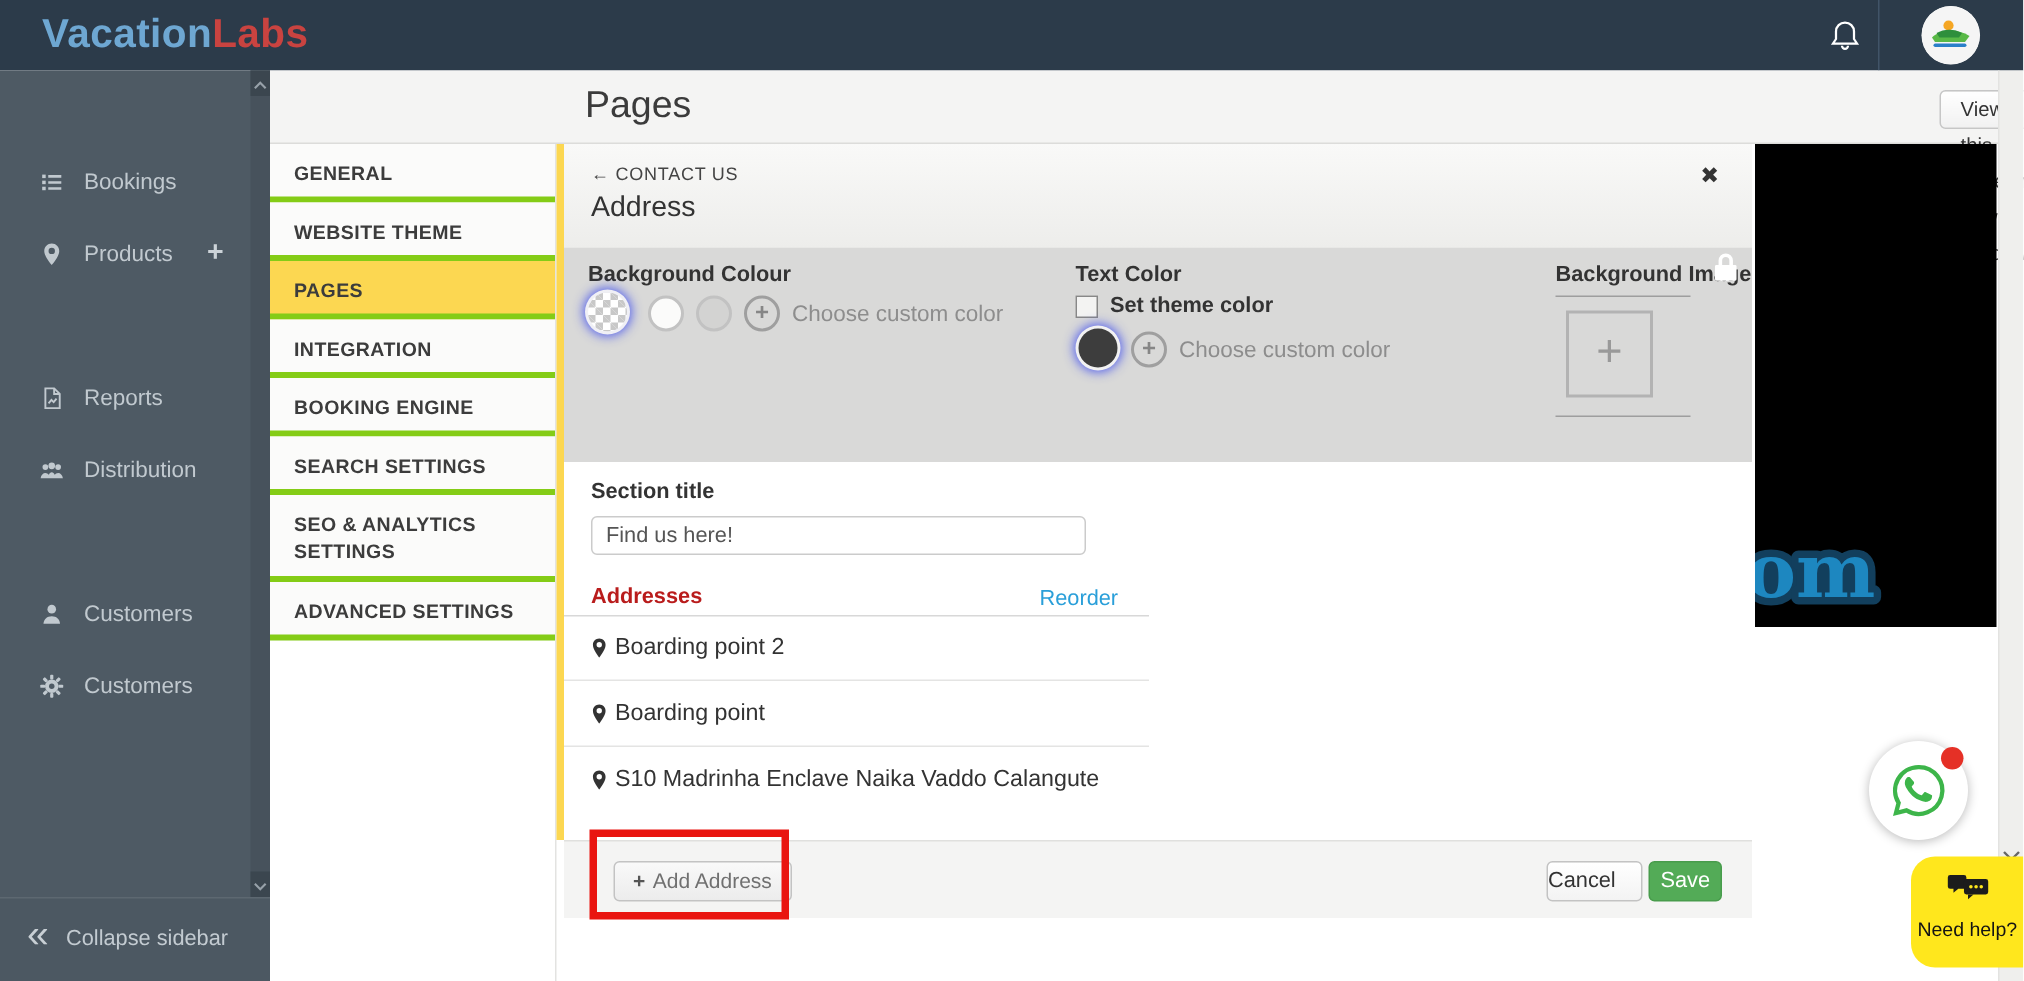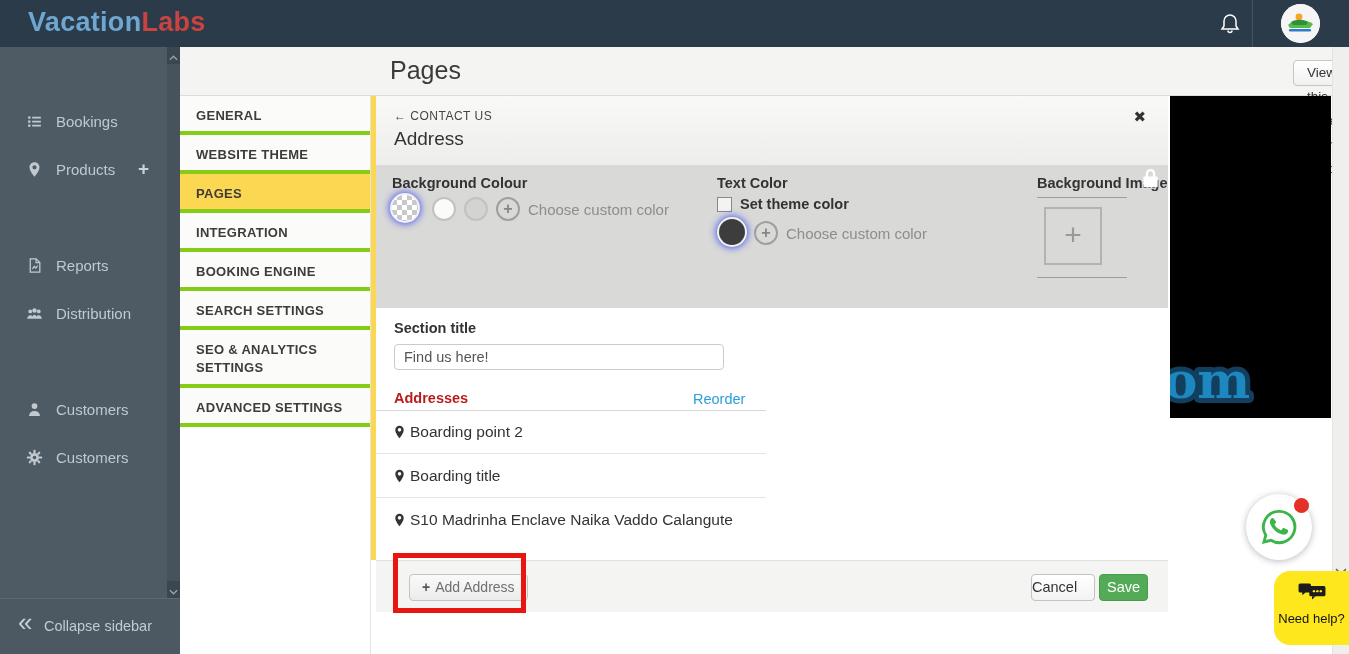--- a/index.html
+++ b/index.html
@@ -263,21 +263,21 @@
     <div class="addr-row" style="top:103px">
       <span class="pin"><svg viewBox="0 0 16 16" width="15" height="16">
             <path d="M8 1.3C5.5 1.3 3.5 3.3 3.5 5.8 3.5 9.3 8 14.7 8 14.7s4.5-5.4 4.5-8.9C12.5 3.3 10.5 1.3 8 1.3zm0 6.3a1.9 1.9 0 1 1 0-3.8 1.9 1.9 0 0 1 0 3.8z" fill="#333"></path>
           </svg></span>
       <span class="txt">Boarding point 2</span>
     </div>
     <div class="addr-row" style="top:147px">
       <span class="pin"><svg viewBox="0 0 16 16" width="15" height="16">
             <path d="M8 1.3C5.5 1.3 3.5 3.3 3.5 5.8 3.5 9.3 8 14.7 8 14.7s4.5-5.4 4.5-8.9C12.5 3.3 10.5 1.3 8 1.3zm0 6.3a1.9 1.9 0 1 1 0-3.8 1.9 1.9 0 0 1 0 3.8z" fill="#333"></path>
           </svg></span>
-      <span class="txt">Boarding title</span>
+      <span class="txt">Boarding point</span>
     </div>
     <div class="addr-row last" style="top:191px">
       <span class="pin"><svg viewBox="0 0 16 16" width="15" height="16">
             <path d="M8 1.3C5.5 1.3 3.5 3.3 3.5 5.8 3.5 9.3 8 14.7 8 14.7s4.5-5.4 4.5-8.9C12.5 3.3 10.5 1.3 8 1.3zm0 6.3a1.9 1.9 0 1 1 0-3.8 1.9 1.9 0 0 1 0 3.8z" fill="#333"></path>
           </svg></span>
       <span class="txt">S10 Madrinha Enclave Naika Vaddo Calangute</span>
     </div>
   </div>
 
   <div class="panel-footer">

